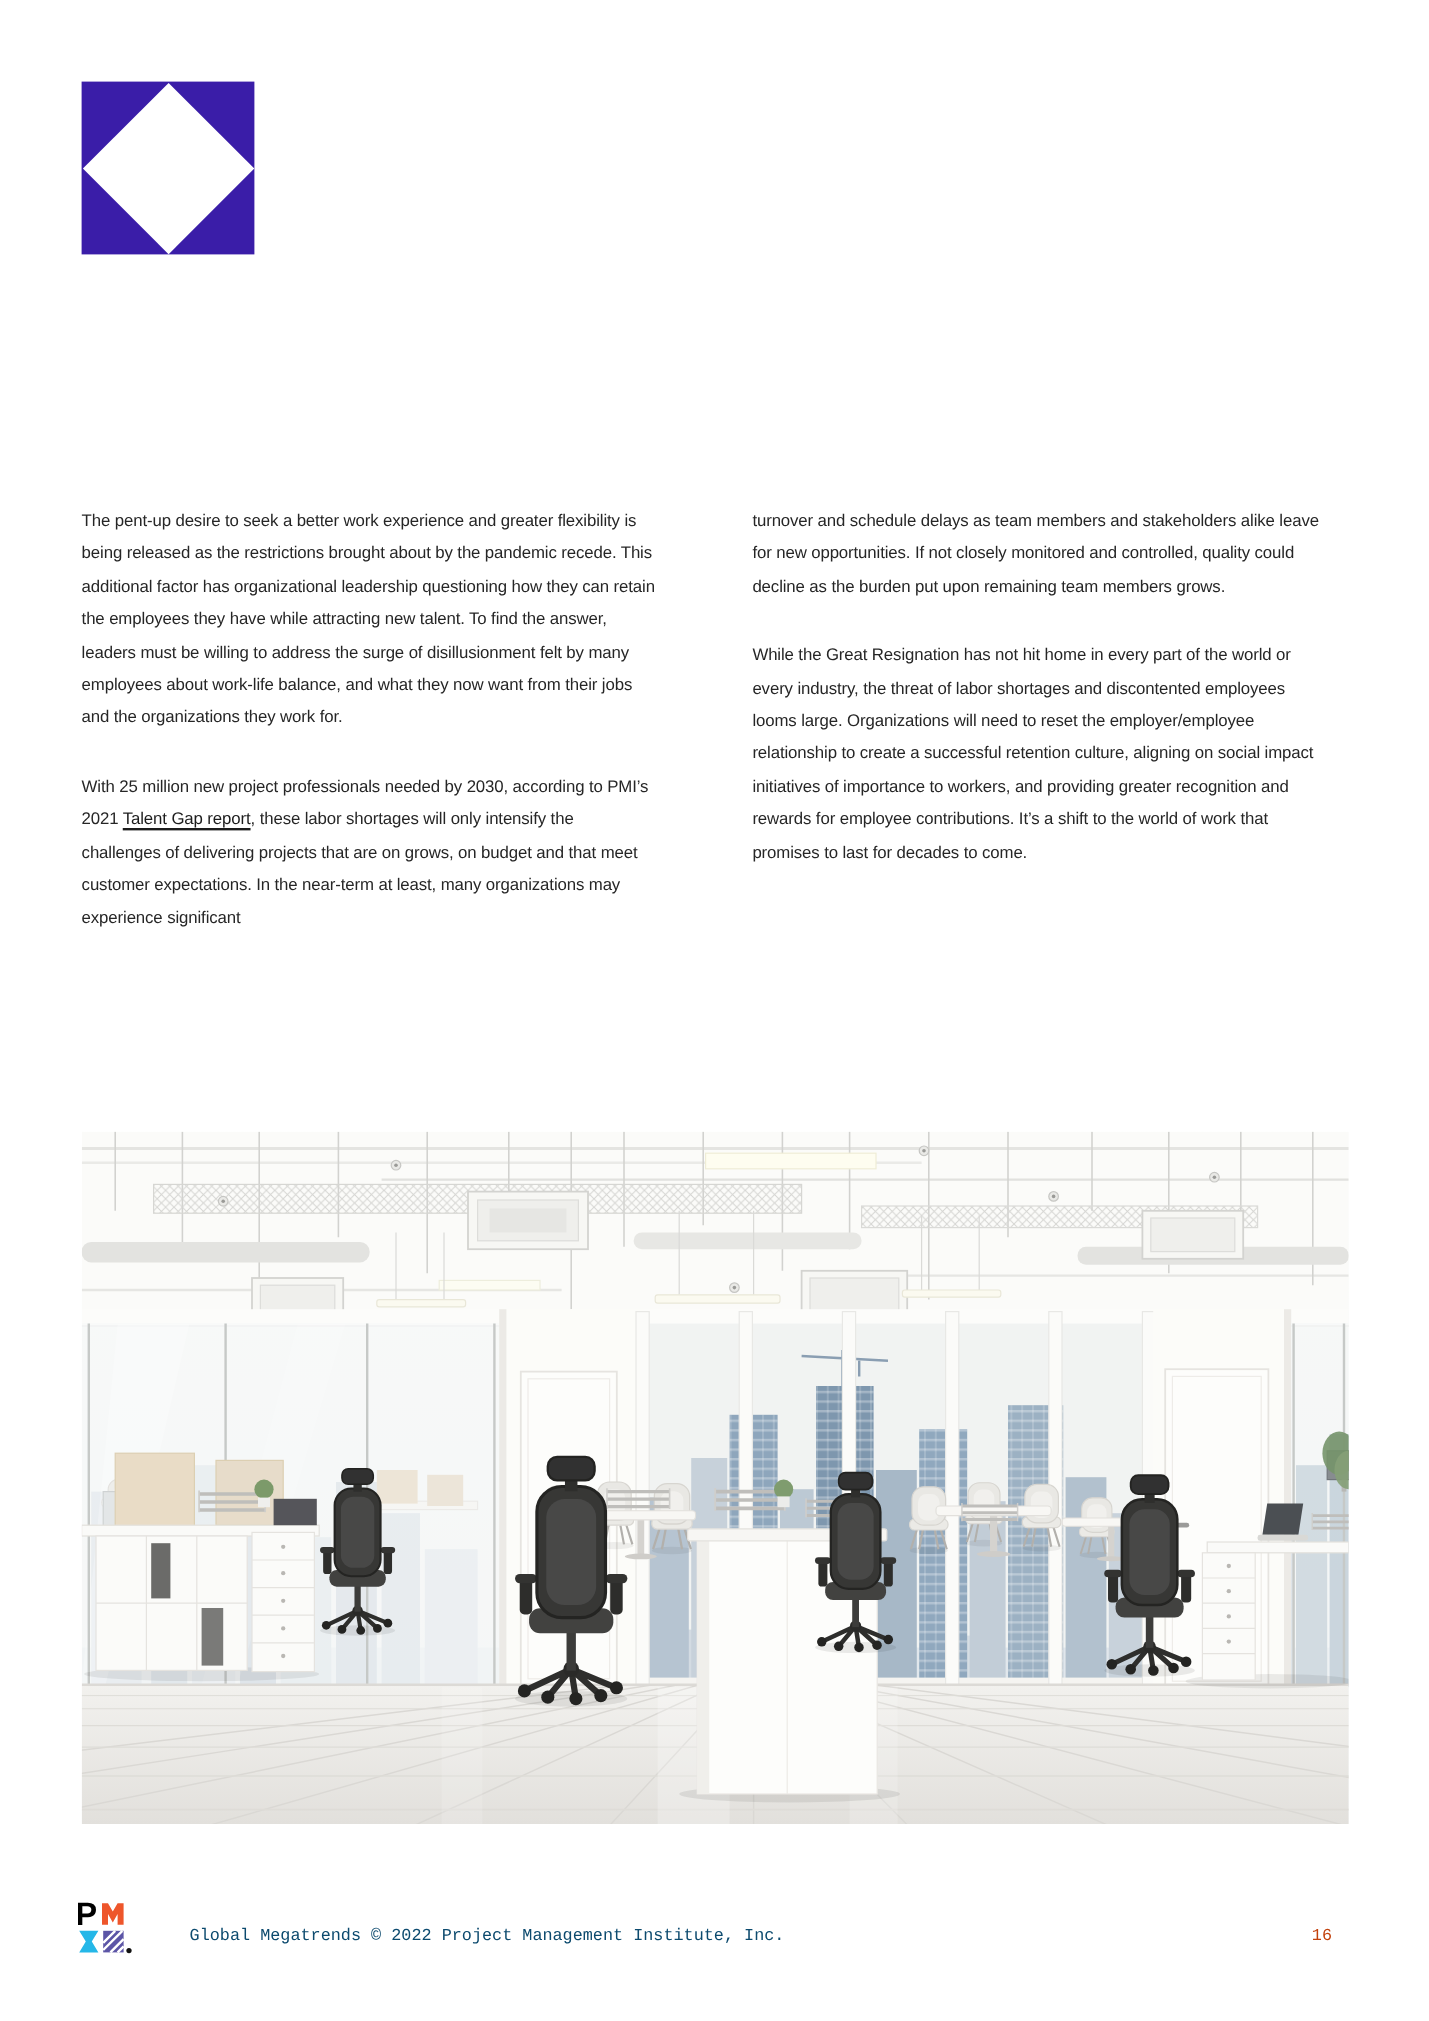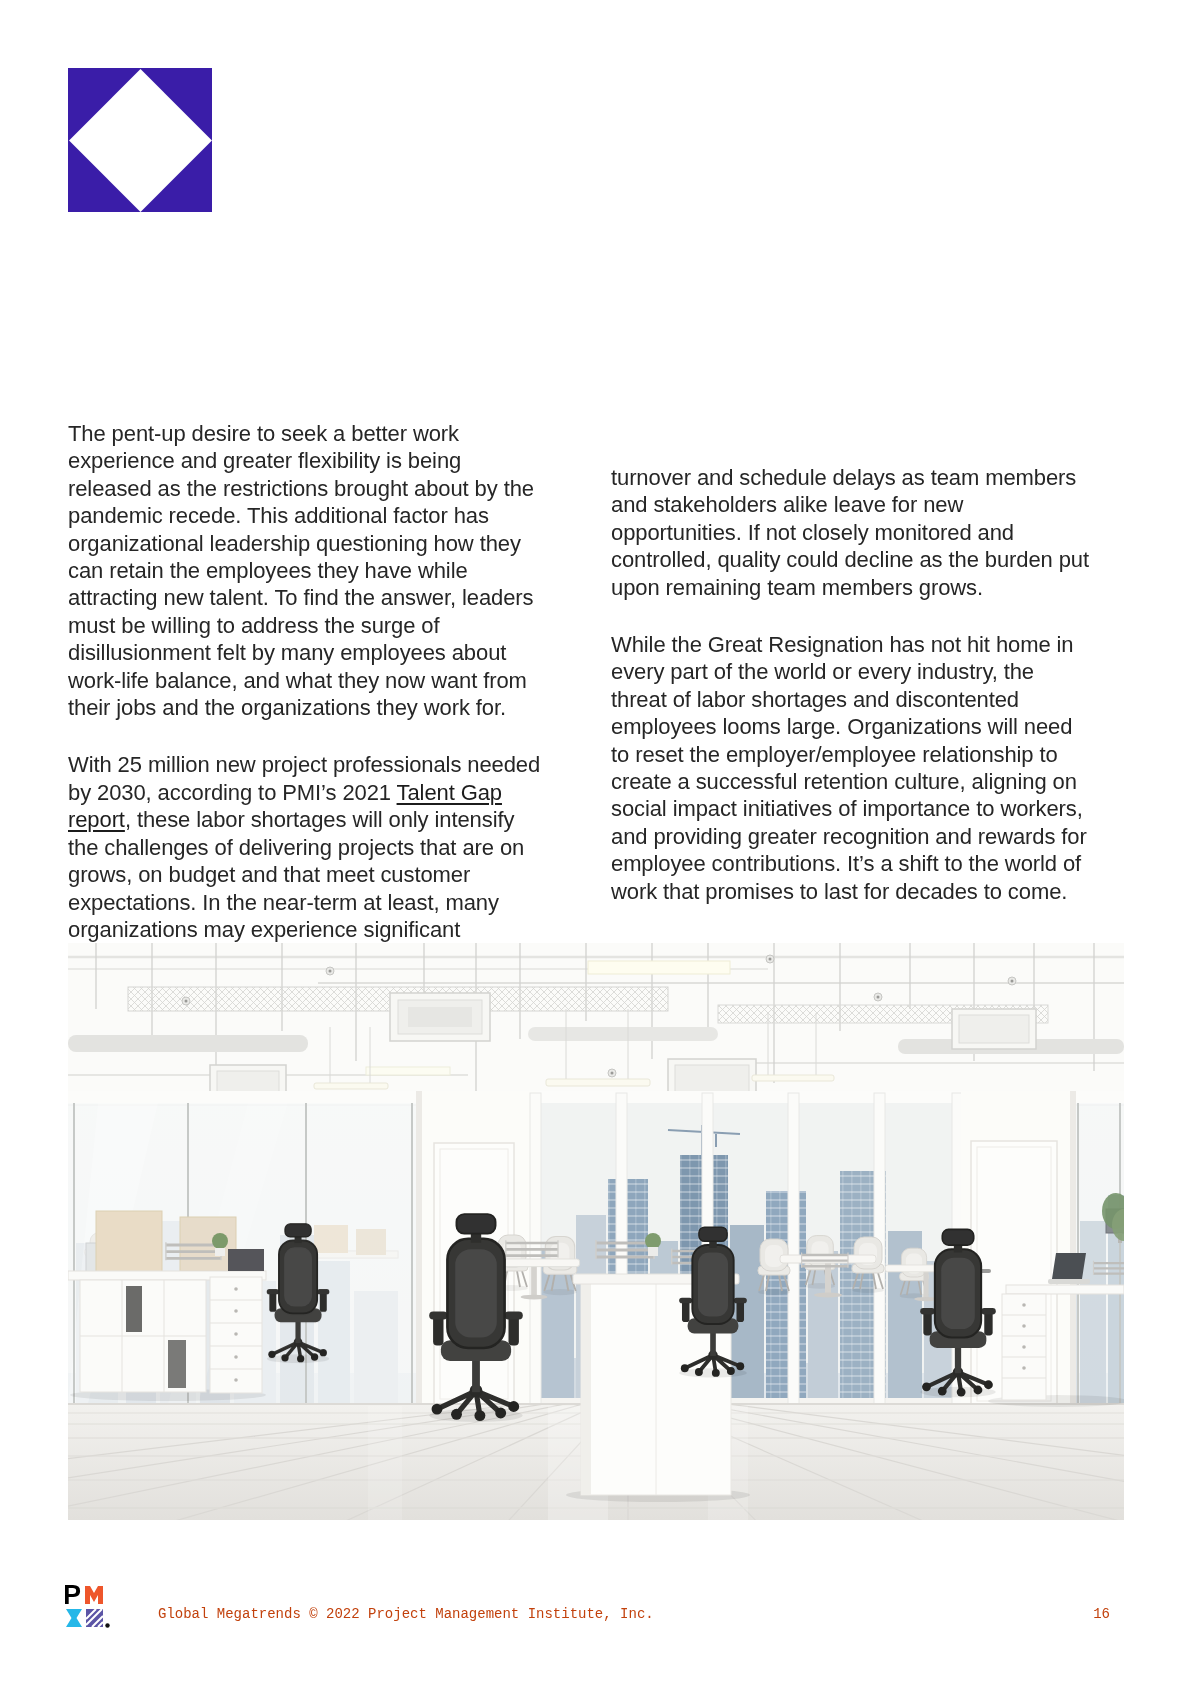--- a/index.html
+++ b/index.html
@@ -3,33 +3,33 @@
 <meta charset="utf-8">
 <style>
   html,body{margin:0;padding:0;background:#ffffff;}
   .page{position:relative;width:1191px;height:1684px;background:#ffffff;overflow:hidden;
         font-family:"Liberation Sans",sans-serif;color:#2b2b2b;}
   
   .brand-logo{position:absolute;left:68px;top:68px;width:144px;height:144px;
               background:#3A1DA8;display:flex;align-items:center;justify-content:center;}
   .brand-logo .diamond{width:101px;height:101px;background:#ffffff;transform:rotate(45deg);}
   
-  .col{position:absolute;top:420px;font-size:22px;line-height:27.4px;letter-spacing:-0.1px;color:#262626;}
+  .col{position:absolute;top:420px;font-size:14px;line-height:27.4px;letter-spacing:-0.1px;color:#262626;}
   .col-left{left:68px;width:479px;}
-  .col-right{left:611px;width:478px;margin-top:44px;}
+  .col-right{left:627px;width:478px;}
   .col p{margin:0 0 30px 0;}
   .report-link{color:#1c1c1c;font-weight:400;text-decoration:underline;
                text-underline-offset:3px;text-decoration-thickness:1.5px;cursor:pointer;}
   
   .photo{position:absolute;left:68px;top:943px;width:1056px;height:577px;overflow:hidden;}
   .photo svg{display:block;}
   
   .footer-logo{position:absolute;left:65px;top:1583px;width:46px;height:48px;}
   .footer-credit{position:absolute;left:158px;top:1606px;font-family:"Liberation Mono",monospace;
-                 font-size:14px;color:#c2410c;white-space:pre;}
+                 font-size:14px;color:#0c4a6e;white-space:pre;}
   .footer-page{position:absolute;right:81px;top:1606px;font-family:"Liberation Mono",monospace;
                font-size:14px;color:#c2410c;}
 </style>
 </head>
 <body>
 
 <div class="page">
 
   <div class="brand-logo">
     <div class="diamond"></div>

